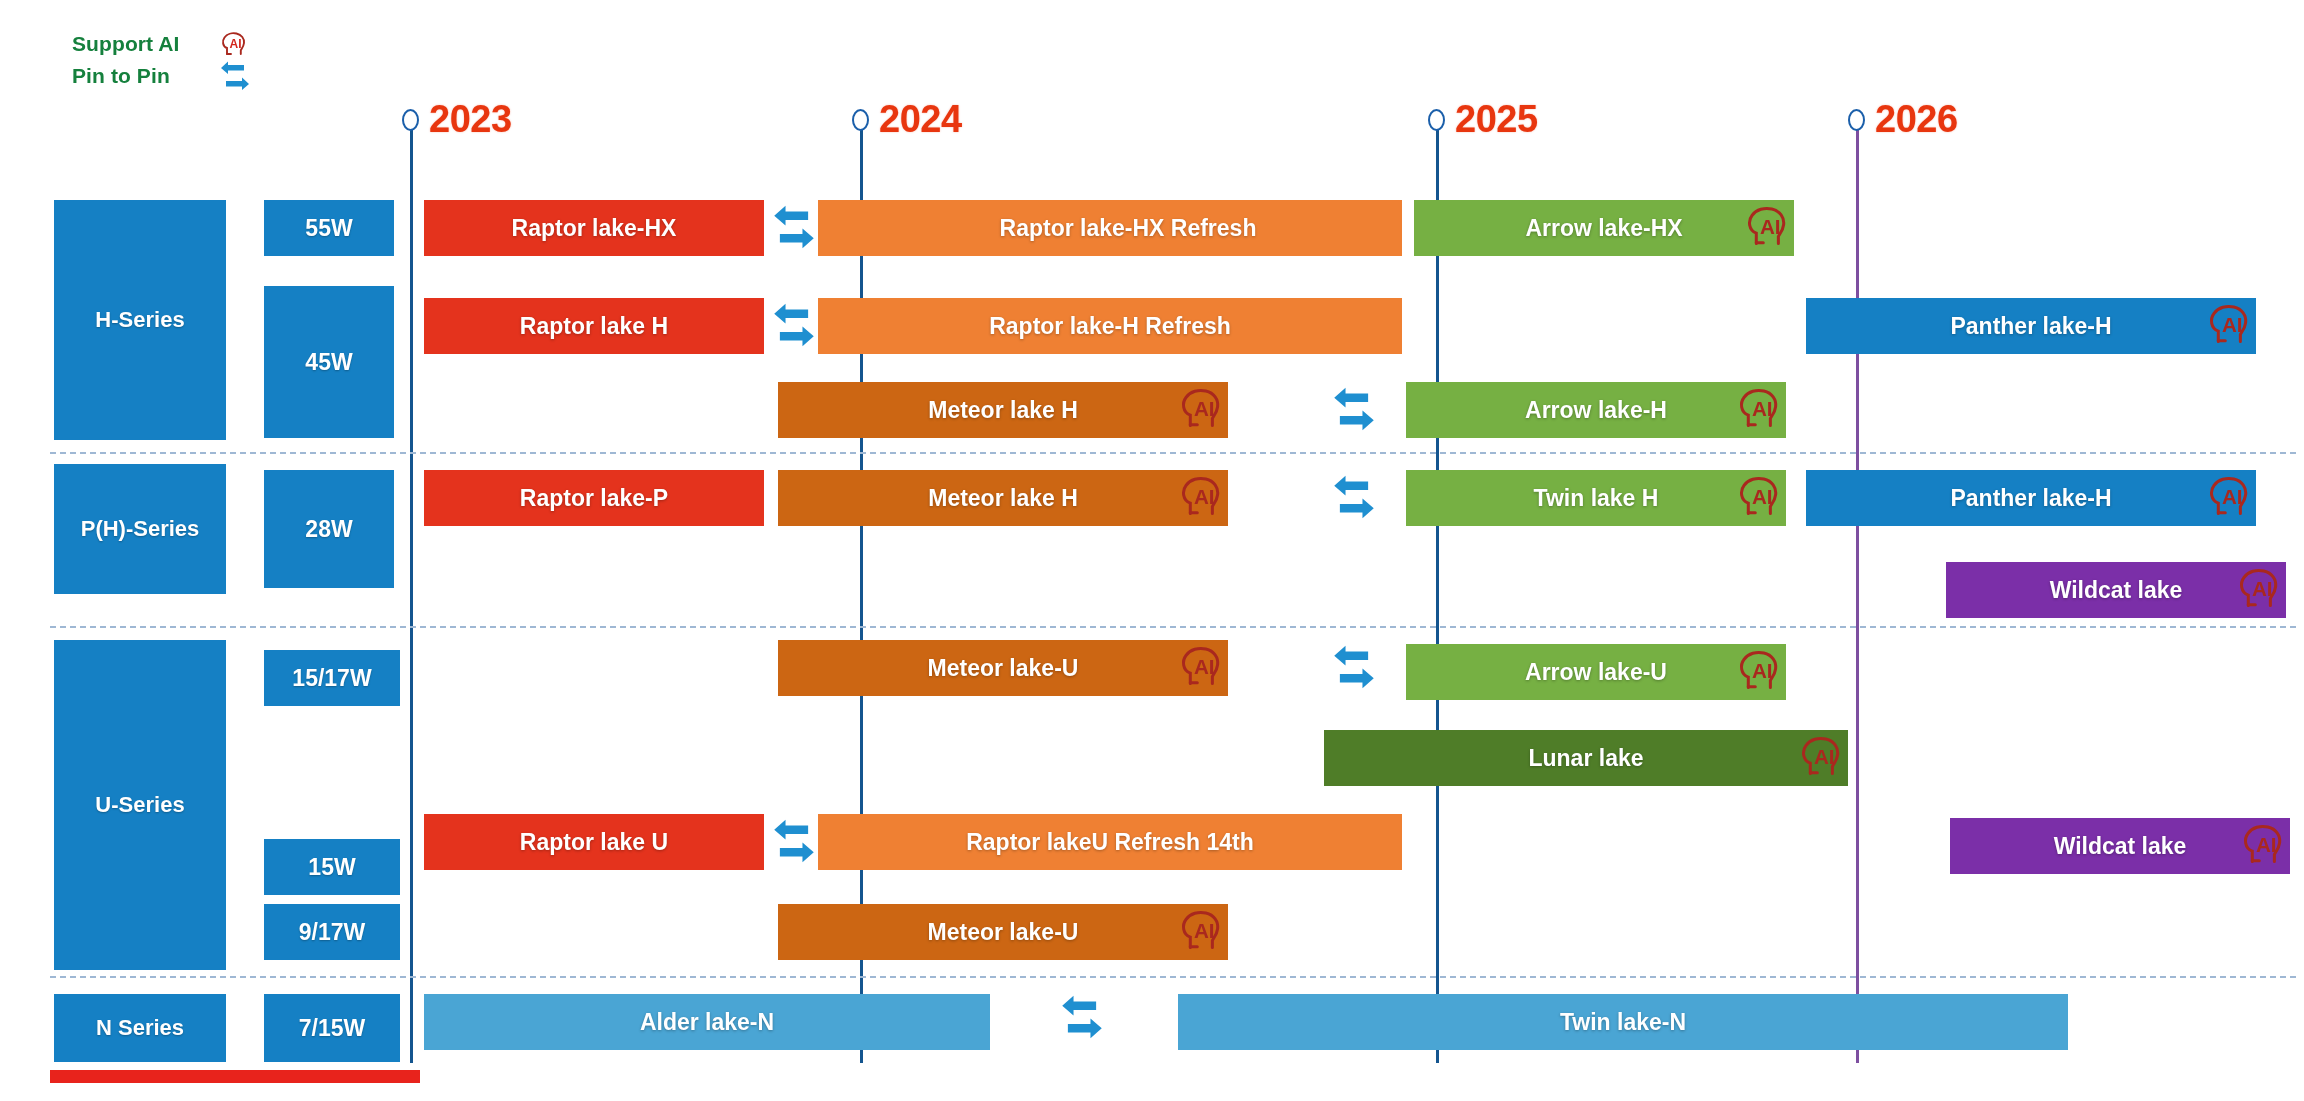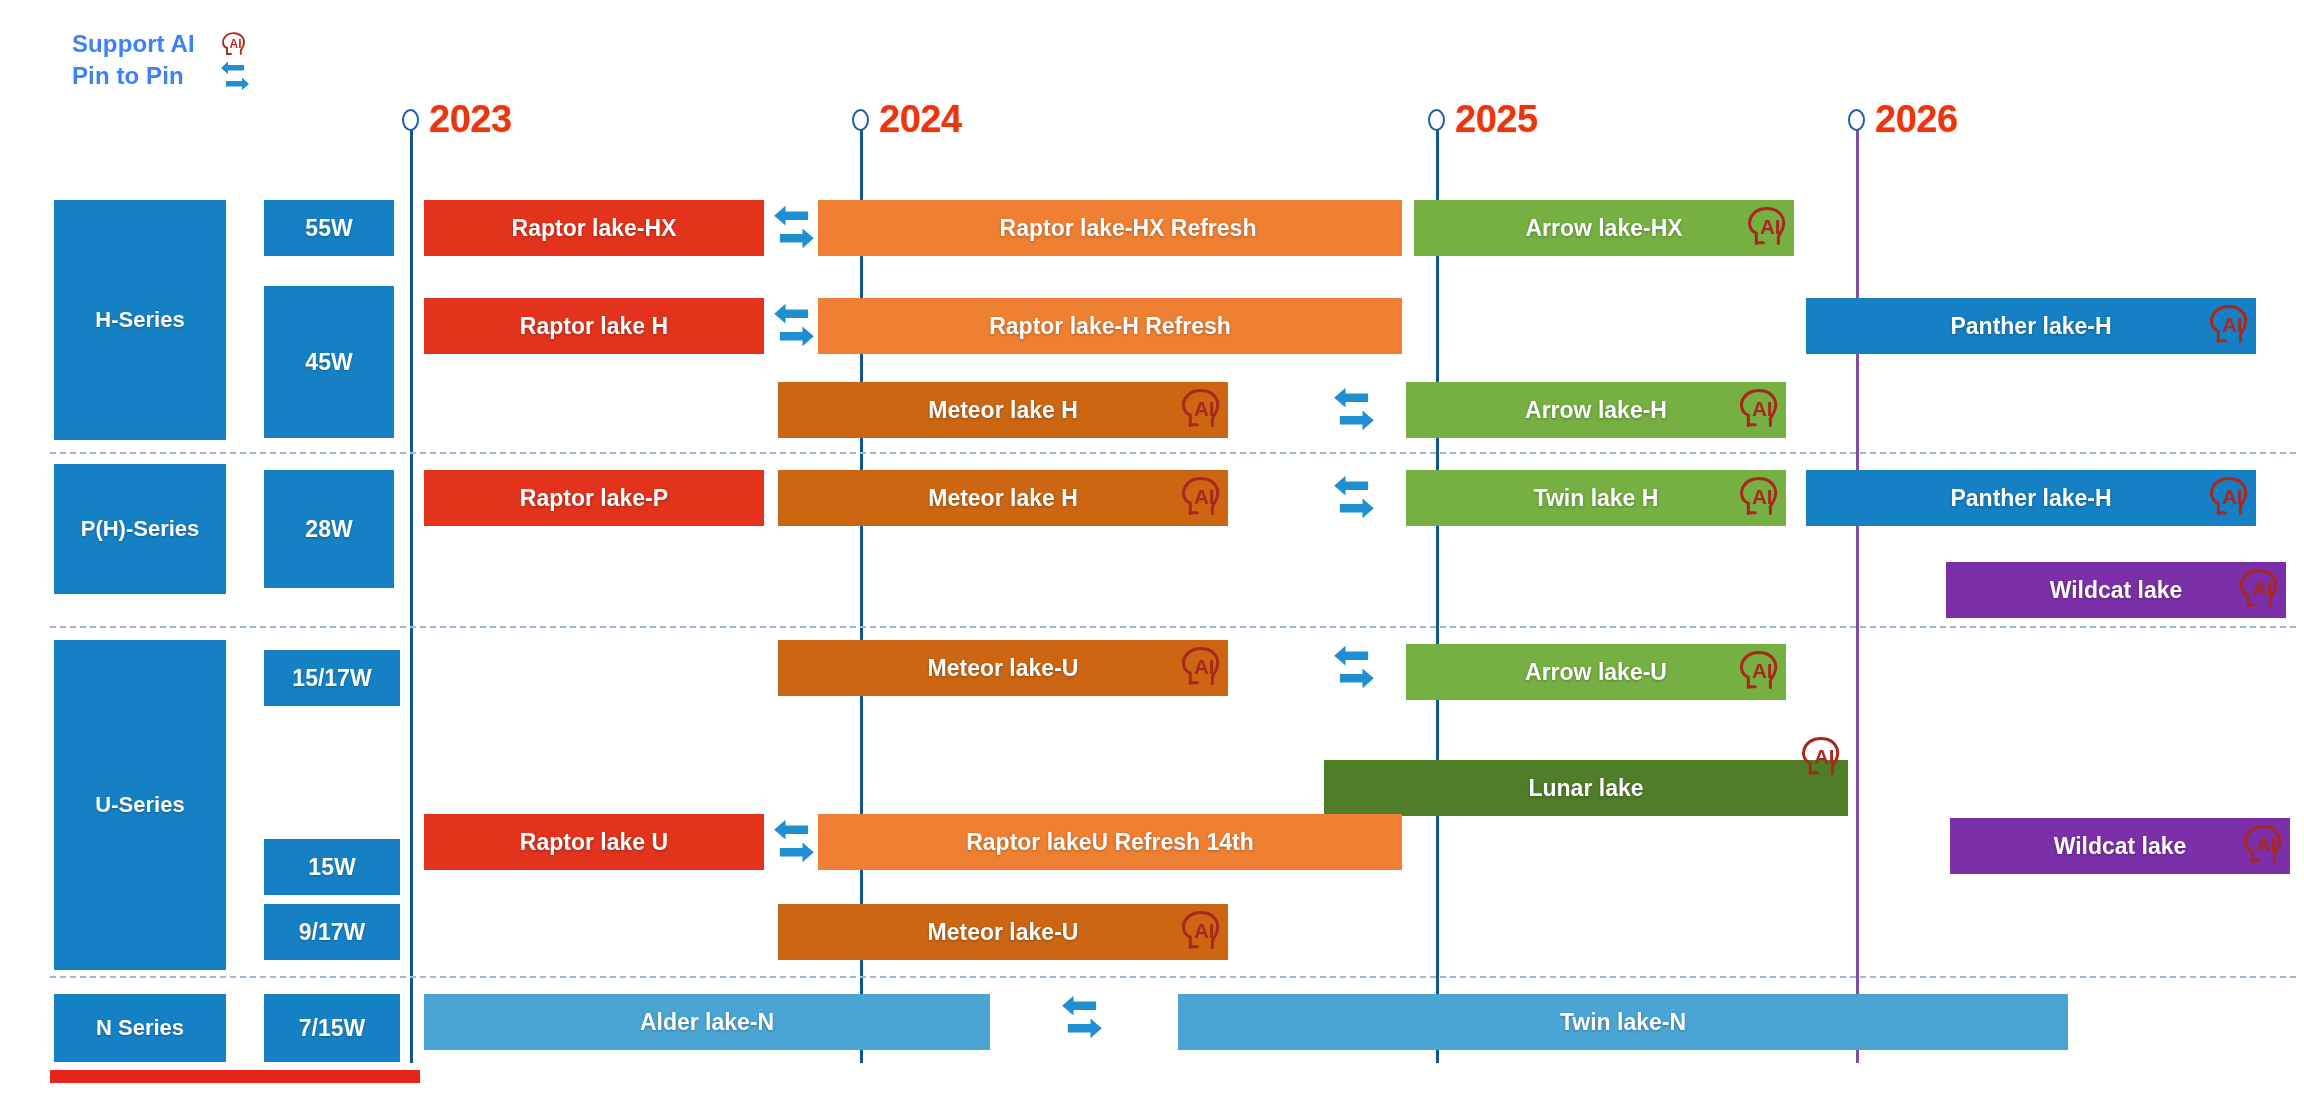--- a/index.html
+++ b/index.html
@@ -10,21 +10,21 @@
     overflow: hidden;
   }
   #root { position: relative; width: 2304px; height: 1101px; }
 
   
   .legend { position: absolute; left: 72px; top: 28px; }
   .legend-row {
     display: flex; align-items: center; height: 32px;
   }
   .legend-label {
-    color: #3b82f6; font-weight: bold; font-size: 24px;
+    color: #15803d; font-weight: bold; font-size: 21px;
     letter-spacing: .1px; width: 140px;
   }
   .legend-ico { width: 46px; display: flex; justify-content: center; align-items: center; }
 
   
   .year-marker { position: absolute; display: flex; align-items: center; }
   .year-ring {
     width: 17px; height: 22px; border: 2.5px solid #1b5faa;
     border-radius: 50%; background: #fff;
   }
@@ -253,21 +253,21 @@
       <div class="bar" style="left: 1406px; top: 644px; width: 380px; height: 56px; background: rgb(118, 176, 67);">
         <span class="bar-label">Arrow lake-U</span>
       </div>
       <div class="ai-icon" style="left: 1734px; top: 643px;">
         <svg width="54" height="54" viewBox="0 0 34 34">
           <path d="M9 28 L9 21.5 C4.2 19.6 3.6 13.8 6.4 10.2 C9.1 6.6 14.2 5.2 18.8 6.3 C23.9 7.5 26.8 11.6 26.2 16.2 C25.8 19.8 23.7 22 22.9 23.6 L22.9 28" fill="none" stroke="#a9281e" stroke-width="1.9" stroke-linecap="round"></path>
           <path d="M9 27.6 L13.4 27.6" fill="none" stroke="#a9281e" stroke-width="1.9" stroke-linecap="round"></path>
           <text x="17.8" y="22" font-family="Liberation Sans, sans-serif" font-size="13" font-weight="bold" fill="#a9281e" text-anchor="middle">AI</text>
         </svg>
       </div>
-      <div class="bar" style="left: 1324px; top: 730px; width: 524px; height: 56px; background: rgb(79, 125, 40); margin-top: 30px;">
+      <div class="bar" style="left: 1324px; top: 730px; width: 524px; height: 56px; background: rgb(79, 125, 40);">
         <span class="bar-label">Lunar lake</span>
       </div>
       <div class="ai-icon" style="left: 1796px; top: 729px;">
         <svg width="54" height="54" viewBox="0 0 34 34">
           <path d="M9 28 L9 21.5 C4.2 19.6 3.6 13.8 6.4 10.2 C9.1 6.6 14.2 5.2 18.8 6.3 C23.9 7.5 26.8 11.6 26.2 16.2 C25.8 19.8 23.7 22 22.9 23.6 L22.9 28" fill="none" stroke="#a9281e" stroke-width="1.9" stroke-linecap="round"></path>
           <path d="M9 27.6 L13.4 27.6" fill="none" stroke="#a9281e" stroke-width="1.9" stroke-linecap="round"></path>
           <text x="17.8" y="22" font-family="Liberation Sans, sans-serif" font-size="13" font-weight="bold" fill="#a9281e" text-anchor="middle">AI</text>
         </svg>
       </div>
       <div class="bar" style="left: 424px; top: 814px; width: 340px; height: 56px; background: rgb(228, 51, 29);">

